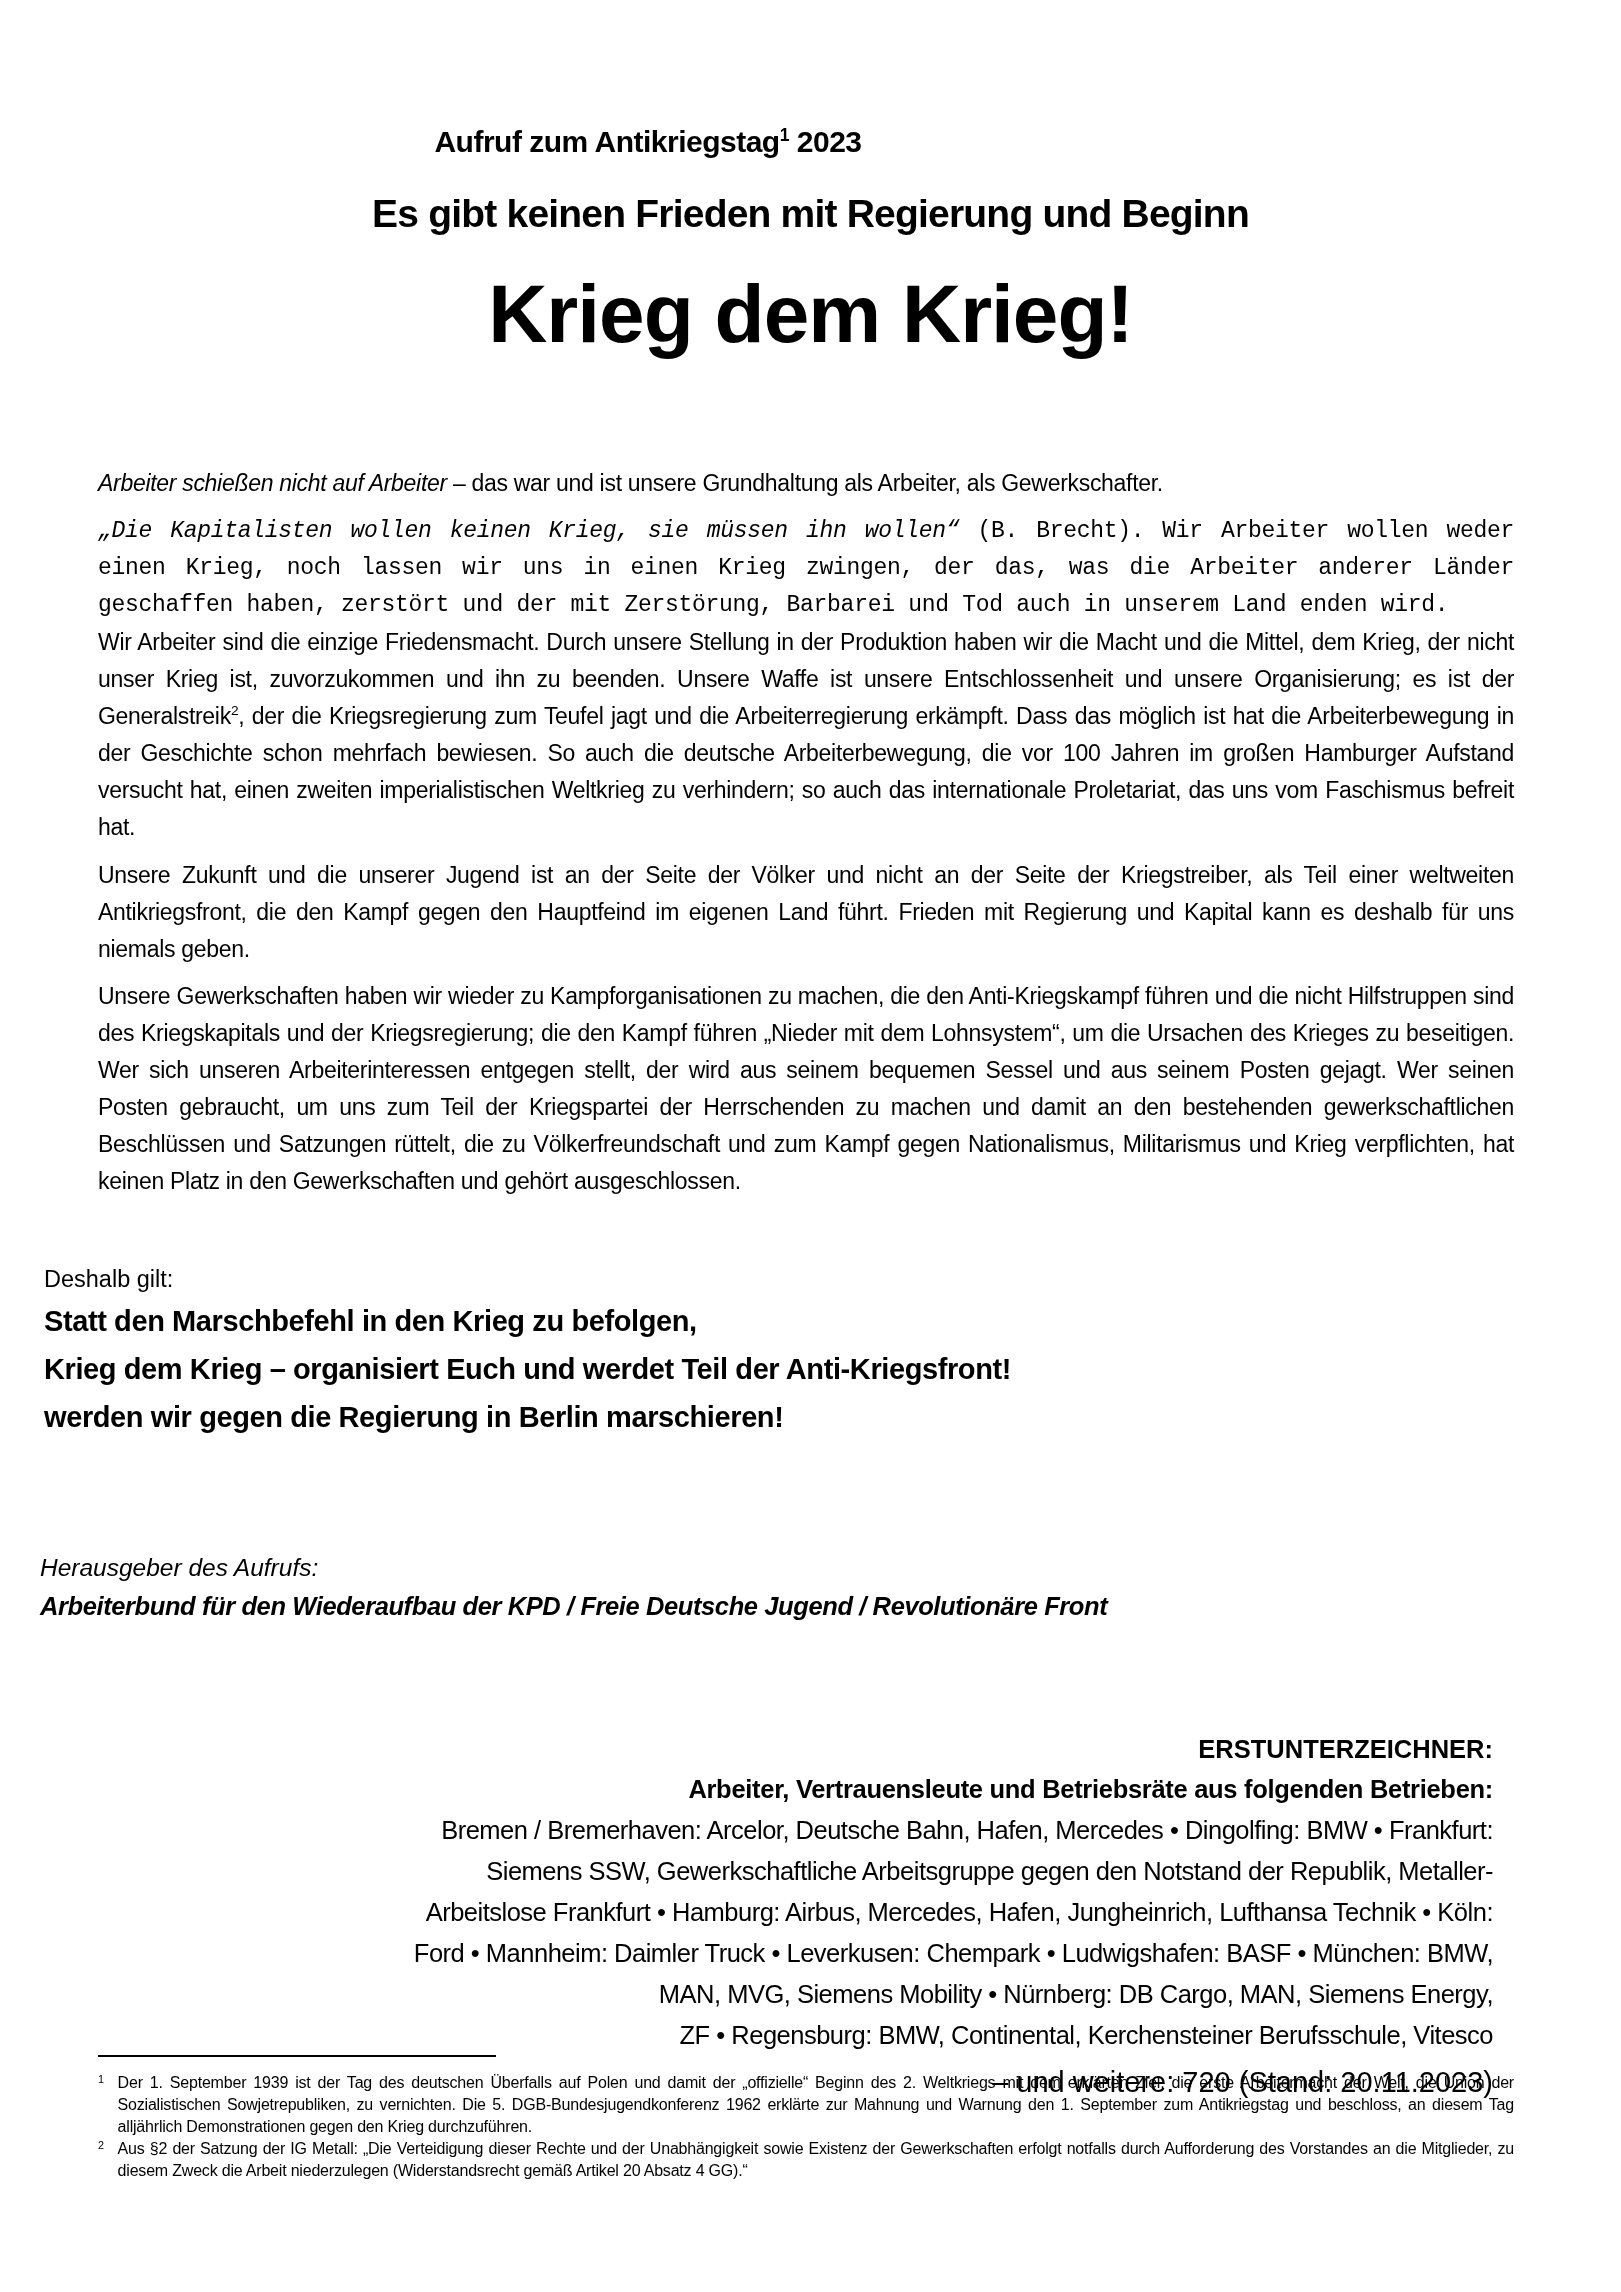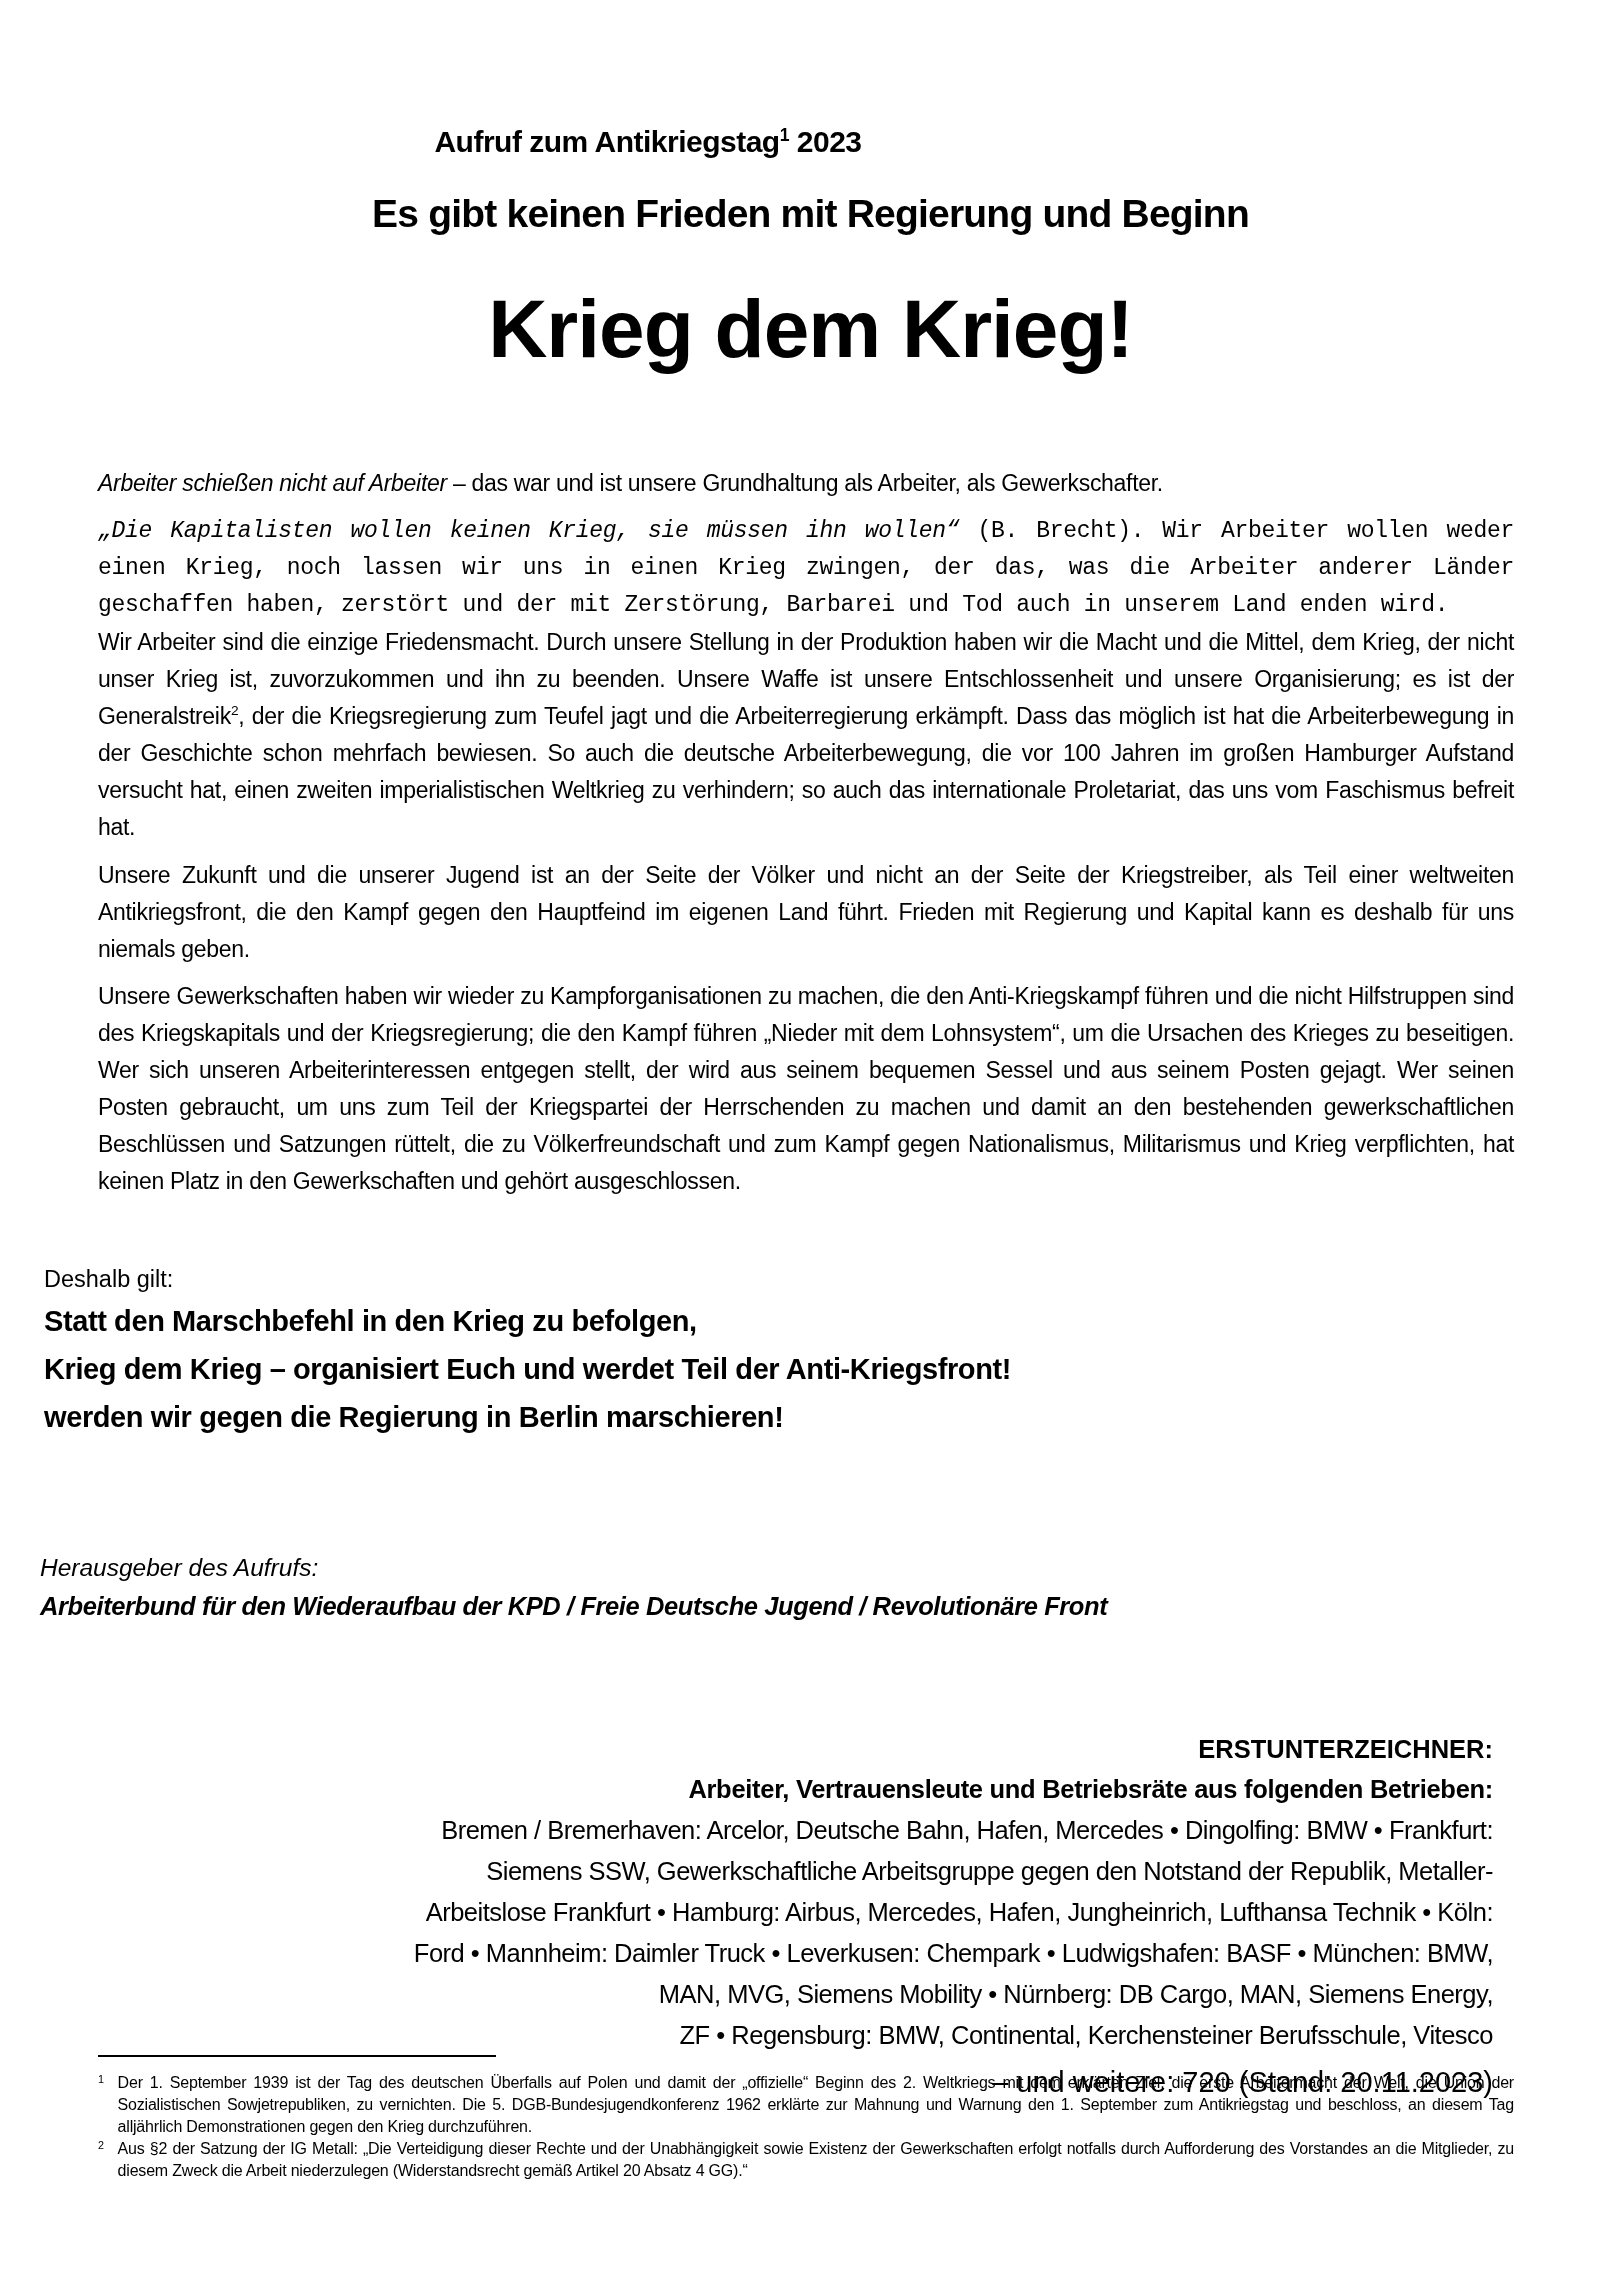--- a/index.html
+++ b/index.html
@@ -1,21 +1,21 @@
 <!DOCTYPE html>
 <html><head>
 <meta charset="utf-8">
 <style>
   html, body { margin:0; padding:0; background:#ffffff; }
   body { width:1621px; height:2293px; position:relative; overflow:hidden; color:#000; font-family:"Liberation Sans", sans-serif; }
   .page { position:absolute; left:0; top:0; width:1621px; height:2293px; }
   .h-sub { position:absolute; left:0; width:1296px; top:125px; font-size:30px; font-weight:bold; text-align:center; letter-spacing:-0.5px; }
   .h-sub sup { font-size:17.6px; font-weight:bold; }
   .h-mid { position:absolute; left:0; width:1621px; top:192px; font-size:39px; font-weight:bold; text-align:center; letter-spacing:-0.8px; }
-  .h-main { position:absolute; left:0; width:1621px; top:267px; font-size:82px; font-weight:bold; text-align:center; letter-spacing:-1px;margin-top:15px; }
+  .h-main { position:absolute; left:0; width:1621px; top:267px; font-size:82px; font-weight:bold; text-align:center; letter-spacing:-1px; }
   .body { position:absolute; left:98px; width:1416px; top:465px; font-size:23px; line-height:37px; text-align:justify; letter-spacing:-0.3px; }
   .body p { margin:0 0 10.8px 0; }
   .body p.tight { margin:0;font-family:Liberation Mono, monospace; }
   .body i { font-style:italic; }
   .body sup { font-size:13.7px; line-height:0; }
   .closing { position:absolute; left:0; width:1621px; top:1262px; text-align:left;margin-left:44px; }
   .closing .lead { font-size:23.5px; line-height:35px; }
   .closing .slogan { font-size:29px; font-weight:bold; line-height:48px; letter-spacing:-0.4px; }
   .publisher { position:absolute; left:0; width:1621px; top:1549px; text-align:left;margin-left:40px; }
   .publisher .lab { font-size:24.5px; font-style:italic; line-height:37px; }

